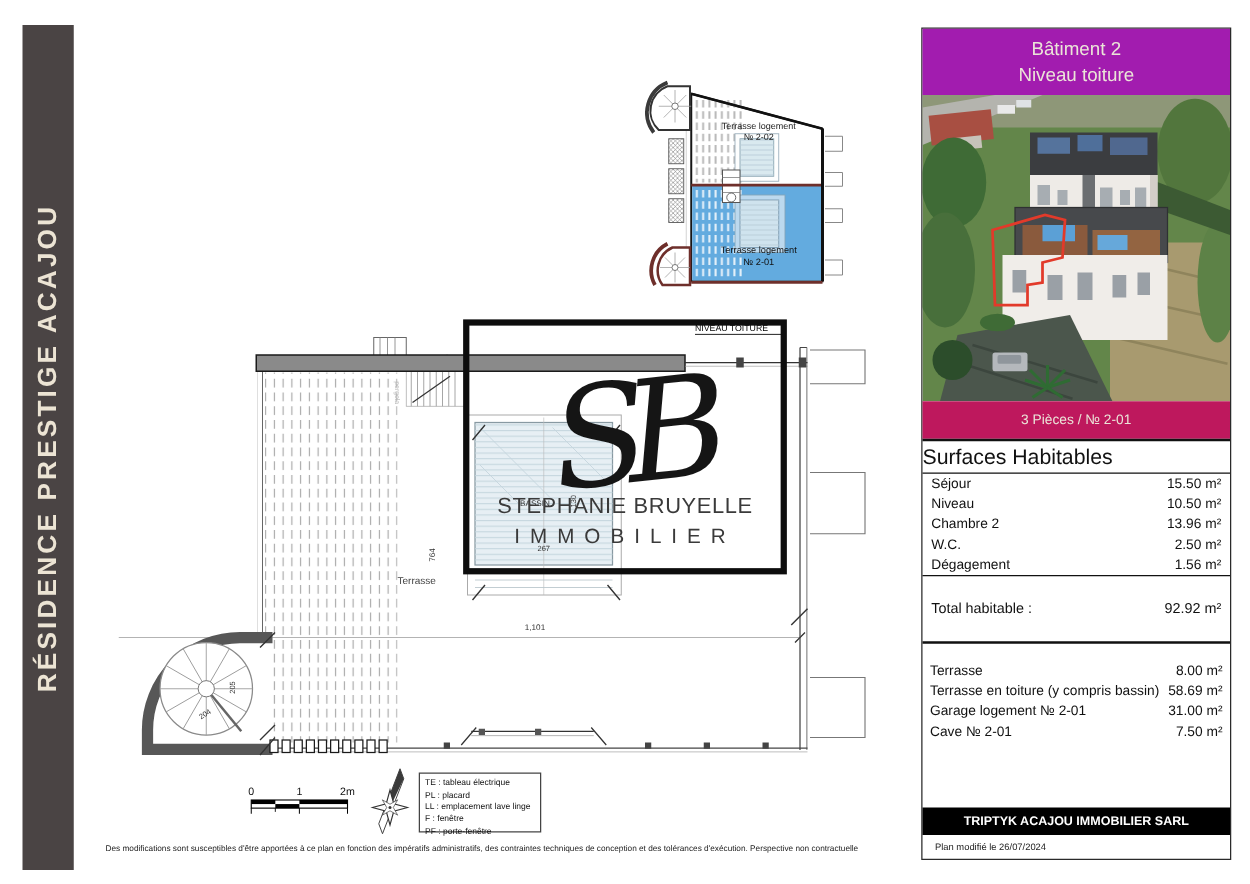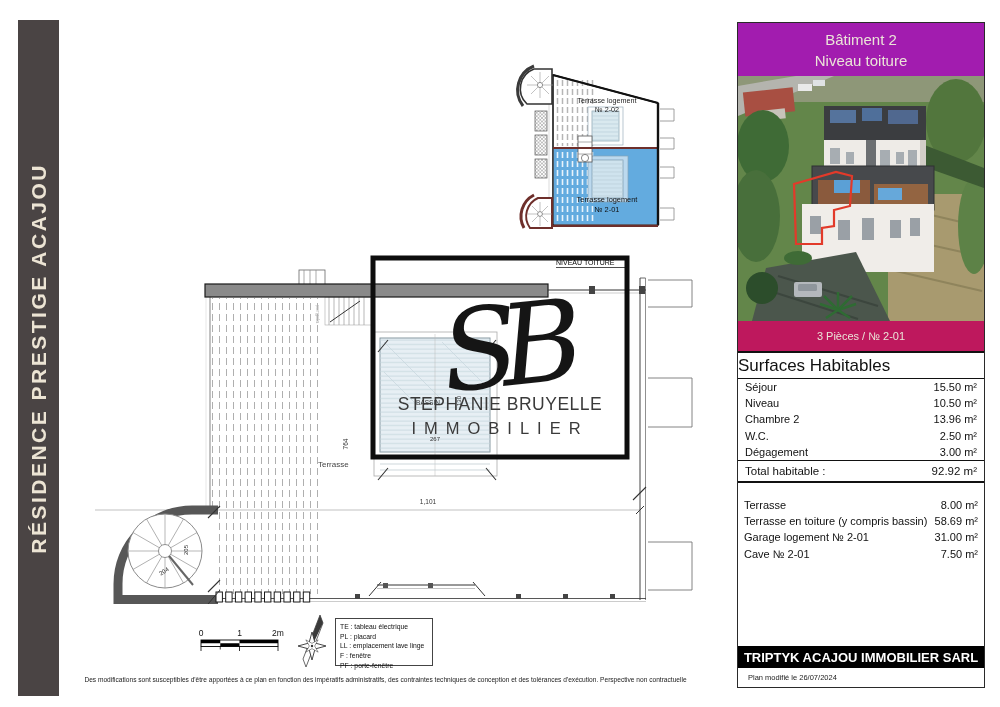--- a/index.html
+++ b/index.html
@@ -21,25 +21,25 @@
   .photo{display:block;flex:0 0 auto;}
   .unit-bar{height:30px;background:#be185d;color:#ebe4d8;display:flex;align-items:center;
          justify-content:center;font-size:11px;flex:0 0 auto;}
   .stable{border-top:2px solid #111;border-bottom:2px solid #111;flex:0 0 auto;}
   .stable-title{font-weight:normal;font-size:17px;padding:3px 0 2px;border-bottom:1.5px solid #111;}
   .trow{display:flex;justify-content:space-between;align-items:center;height:16.2px;
         padding:0 7px;font-size:11px;color:#111;}
   .trow .tlabel{white-space:nowrap;}
   .trow .tval{white-space:nowrap;}
   .total-row{display:flex;justify-content:space-between;align-items:center;height:20px;
-        padding:0 7px;font-size:11.5px;border-top:1.5px solid #111;}
+        padding:16px 7px;font-size:11.5px;border-top:1.5px solid #111;}
   .annex{margin-top:14px;flex:0 0 auto;}
   .annex .trow{font-size:11px;padding:0 6px;}
   .spacer{flex:1 1 auto;}
-  .footer-bar{height:22px;background:#000;color:#fff;font-weight:bold;font-size:13px;
+  .footer-bar{height:22px;background:#000;color:#fff;font-weight:bold;font-size:10px;
         display:flex;align-items:center;justify-content:center;white-space:nowrap;flex:0 0 auto;}
   .modified{height:19px;font-size:7.5px;display:flex;align-items:center;padding-left:10px;color:#222;flex:0 0 auto;}
   
   .scalebar{position:absolute;left:196px;top:626px;}
   .compass{position:absolute;left:290px;top:614px;}
   .legend{position:absolute;left:335px;top:618px;width:98px;height:48px;border:1px solid #444;
         box-sizing:border-box;padding:3px 4px;font-size:6.8px;line-height:1.42;color:#111;background:#fff;}
   .disclaimer{position:absolute;left:58px;top:676px;width:655px;font-size:6.6px;color:#222;
         text-align:center;white-space:nowrap;}
 </style>
@@ -373,21 +373,21 @@
           </div>
 
 
           <div class="trow">
             <span class="tlabel">W.C.</span>
             <span class="tval">2.50 m²</span>
           </div>
 
           <div class="trow">
             <span class="tlabel">Dégagement</span>
-            <span class="tval">3.00 m²</span>
+            <span class="tval">1.56 m²</span>
           </div>
 
         </div>
       <div class="total-row">
         <span class="tlabel">Total habitable :</span>
         <span class="tval">92.92 m²</span>
       </div>
     </div>
 
     <div class="annex">

